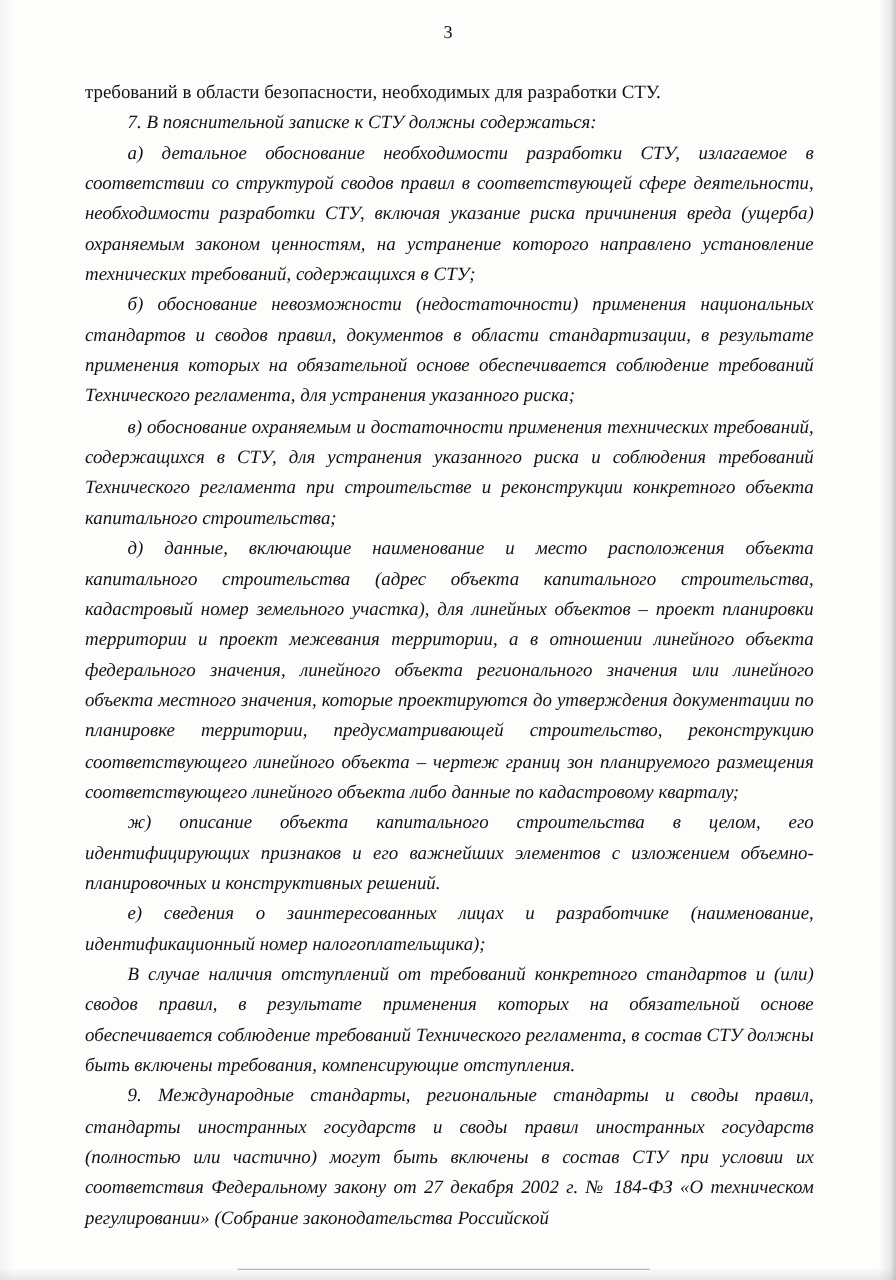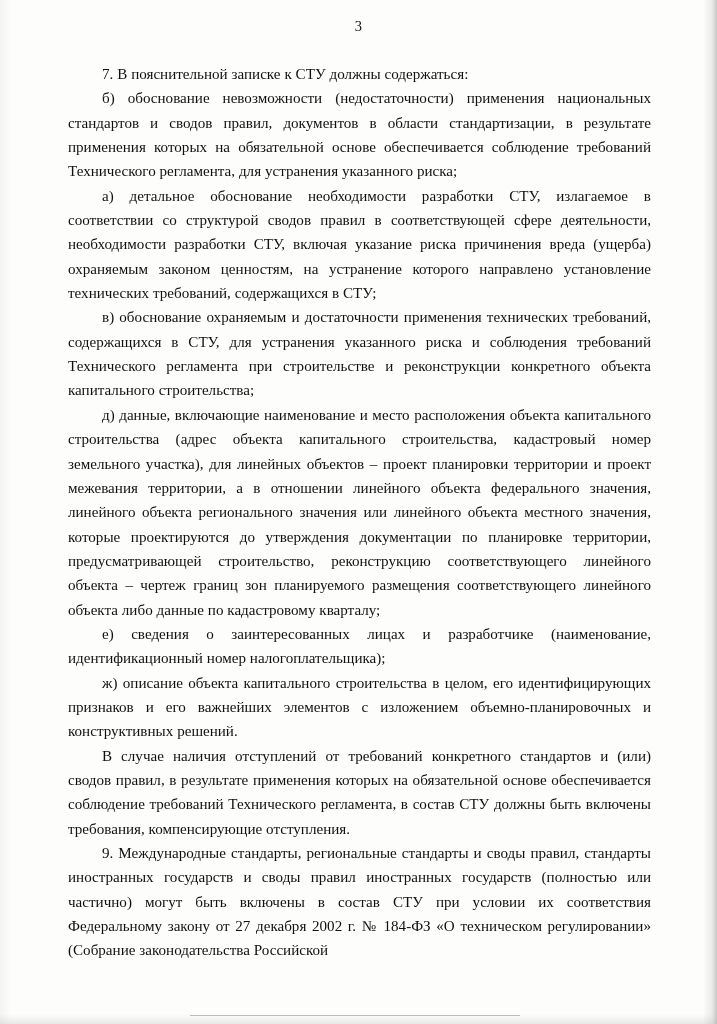--- a/index.html
+++ b/index.html
@@ -78,20 +78,21 @@
     text-align: justify;
     text-justify: inter-word;
     font-size: 15.1px;
     line-height: 24.35px;
     color: #111;
     hyphens: none;
     word-spacing: 0.1px;
   }
   p.para.indent {
     text-indent: 34px;
+    font-style: italic;
   }
   p.para.noindent {
     text-indent: 0;
   }
 
   
   .bottom-rule {
     position: absolute;
     left: 190px;
     bottom: 8px;
@@ -106,35 +107,36 @@
 <div class="page">
 
   <div class="scan-edge-left"></div>
   <div class="scan-edge-right"></div>
   <div class="scan-edge-bottom"></div>
 
   <div class="page-number">3</div>
 
   <div class="body-text">
 
+    <p class="para noindent">требований в области безопасности, необходимых для разработки СТУ.</p>
 
     <p class="para indent">7. В пояснительной записке к СТУ должны содержаться:</p>
 
+    <p class="para indent">а) детальное обоснование необходимости разработки СТУ, излагаемое в соответствии со структурой сводов правил в соответствующей сфере деятельности, необходимости разработки СТУ, включая указание риска причинения вреда (ущерба) охраняемым законом ценностям, на устранение которого направлено установление технических требований, содержащихся в СТУ;</p>
+
     <p class="para indent">б) обоснование невозможности (недостаточности) применения национальных стандартов и сводов правил, документов в области стандартизации, в результате применения которых на обязательной основе обеспечивается соблюдение требований Технического регламента, для устранения указанного риска;</p>
-
-    <p class="para indent">а) детальное обоснование необходимости разработки СТУ, излагаемое в соответствии со структурой сводов правил в соответствующей сфере деятельности, необходимости разработки СТУ, включая указание риска причинения вреда (ущерба) охраняемым законом ценностям, на устранение которого направлено установление технических требований, содержащихся в СТУ;</p>
 
     <p class="para indent">в) обоснование охраняемым и достаточности применения технических требований, содержащихся в СТУ, для устранения указанного риска и соблюдения требований Технического регламента при строительстве и реконструкции конкретного объекта капитального строительства;</p>
 
 
     <p class="para indent">д) данные, включающие наименование и место расположения объекта капитального строительства (адрес объекта капитального строительства, кадастровый номер земельного участка), для линейных объектов – проект планировки территории и проект межевания территории, а в отношении линейного объекта федерального значения, линейного объекта регионального значения или линейного объекта местного значения, которые проектируются до утверждения документации по планировке территории, предусматривающей строительство, реконструкцию соответствующего линейного объекта – чертеж границ зон планируемого размещения соответствующего линейного объекта либо данные по кадастровому кварталу;</p>
 
+    <p class="para indent">ж) описание объекта капитального строительства в целом, его идентифицирующих признаков и его важнейших элементов с изложением объемно-планировочных и конструктивных решений.</p>
+
     <p class="para indent">е) сведения о заинтересованных лицах и разработчике (наименование, идентификационный номер налогоплательщика);</p>
-
-    <p class="para indent">ж) описание объекта капитального строительства в целом, его идентифицирующих признаков и его важнейших элементов с изложением объемно-планировочных и конструктивных решений.</p>
 
 
     <p class="para indent">В случае наличия отступлений от требований конкретного стандартов и (или) сводов правил, в результате применения которых на обязательной основе обеспечивается соблюдение требований Технического регламента, в состав СТУ должны быть включены требования, компенсирующие отступления.</p>
 
     <p class="para indent">9. Международные стандарты, региональные стандарты и своды правил, стандарты иностранных государств и своды правил иностранных государств (полностью или частично) могут быть включены в состав СТУ при условии их соответствия Федеральному закону от 27 декабря 2002 г. № 184-ФЗ «О техническом регулировании» (Собрание законодательства Российской</p>
 
   </div>
 
   <div class="bottom-rule"></div>
 

